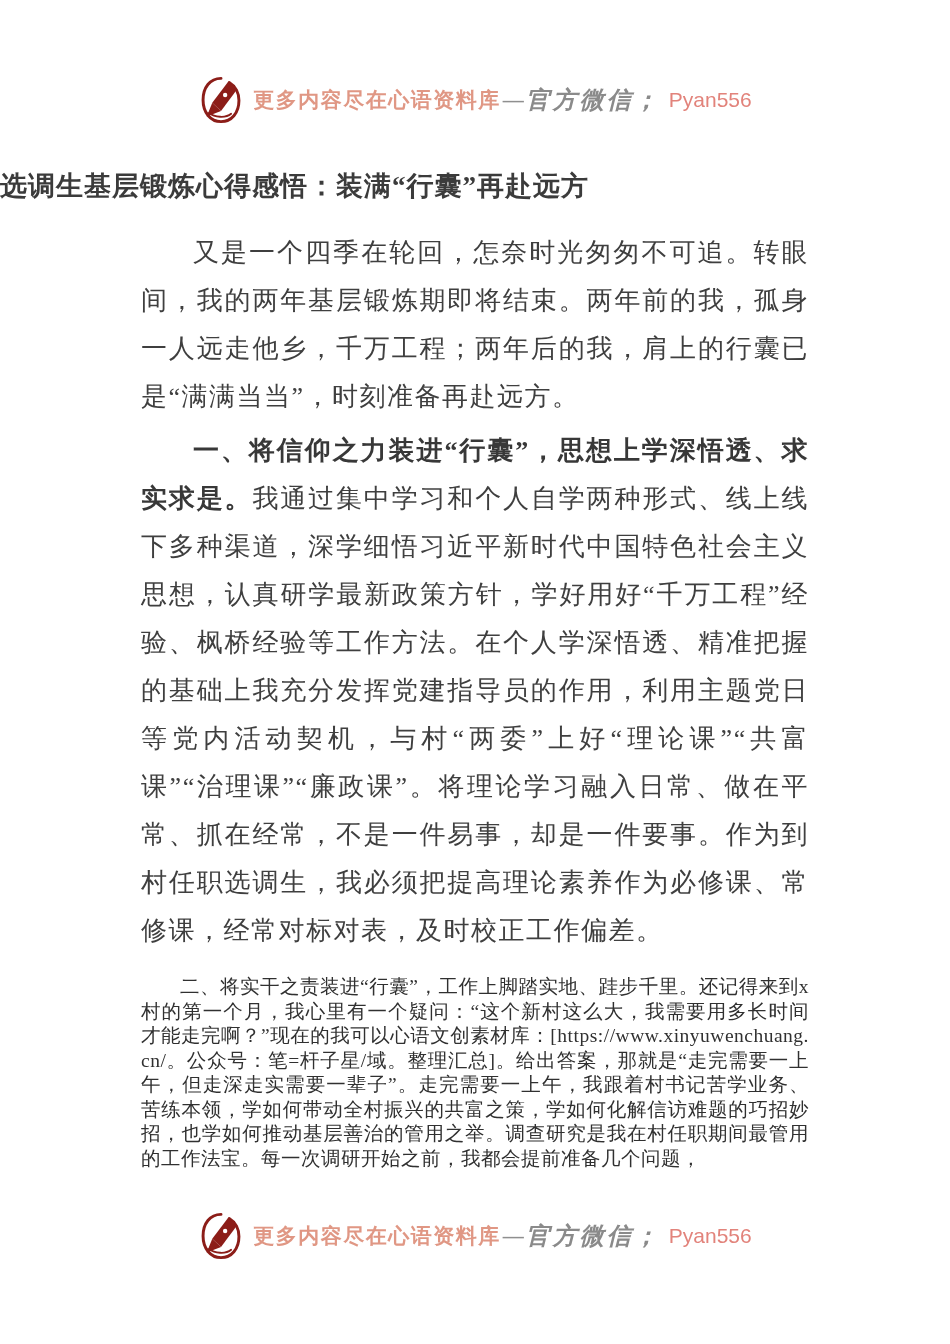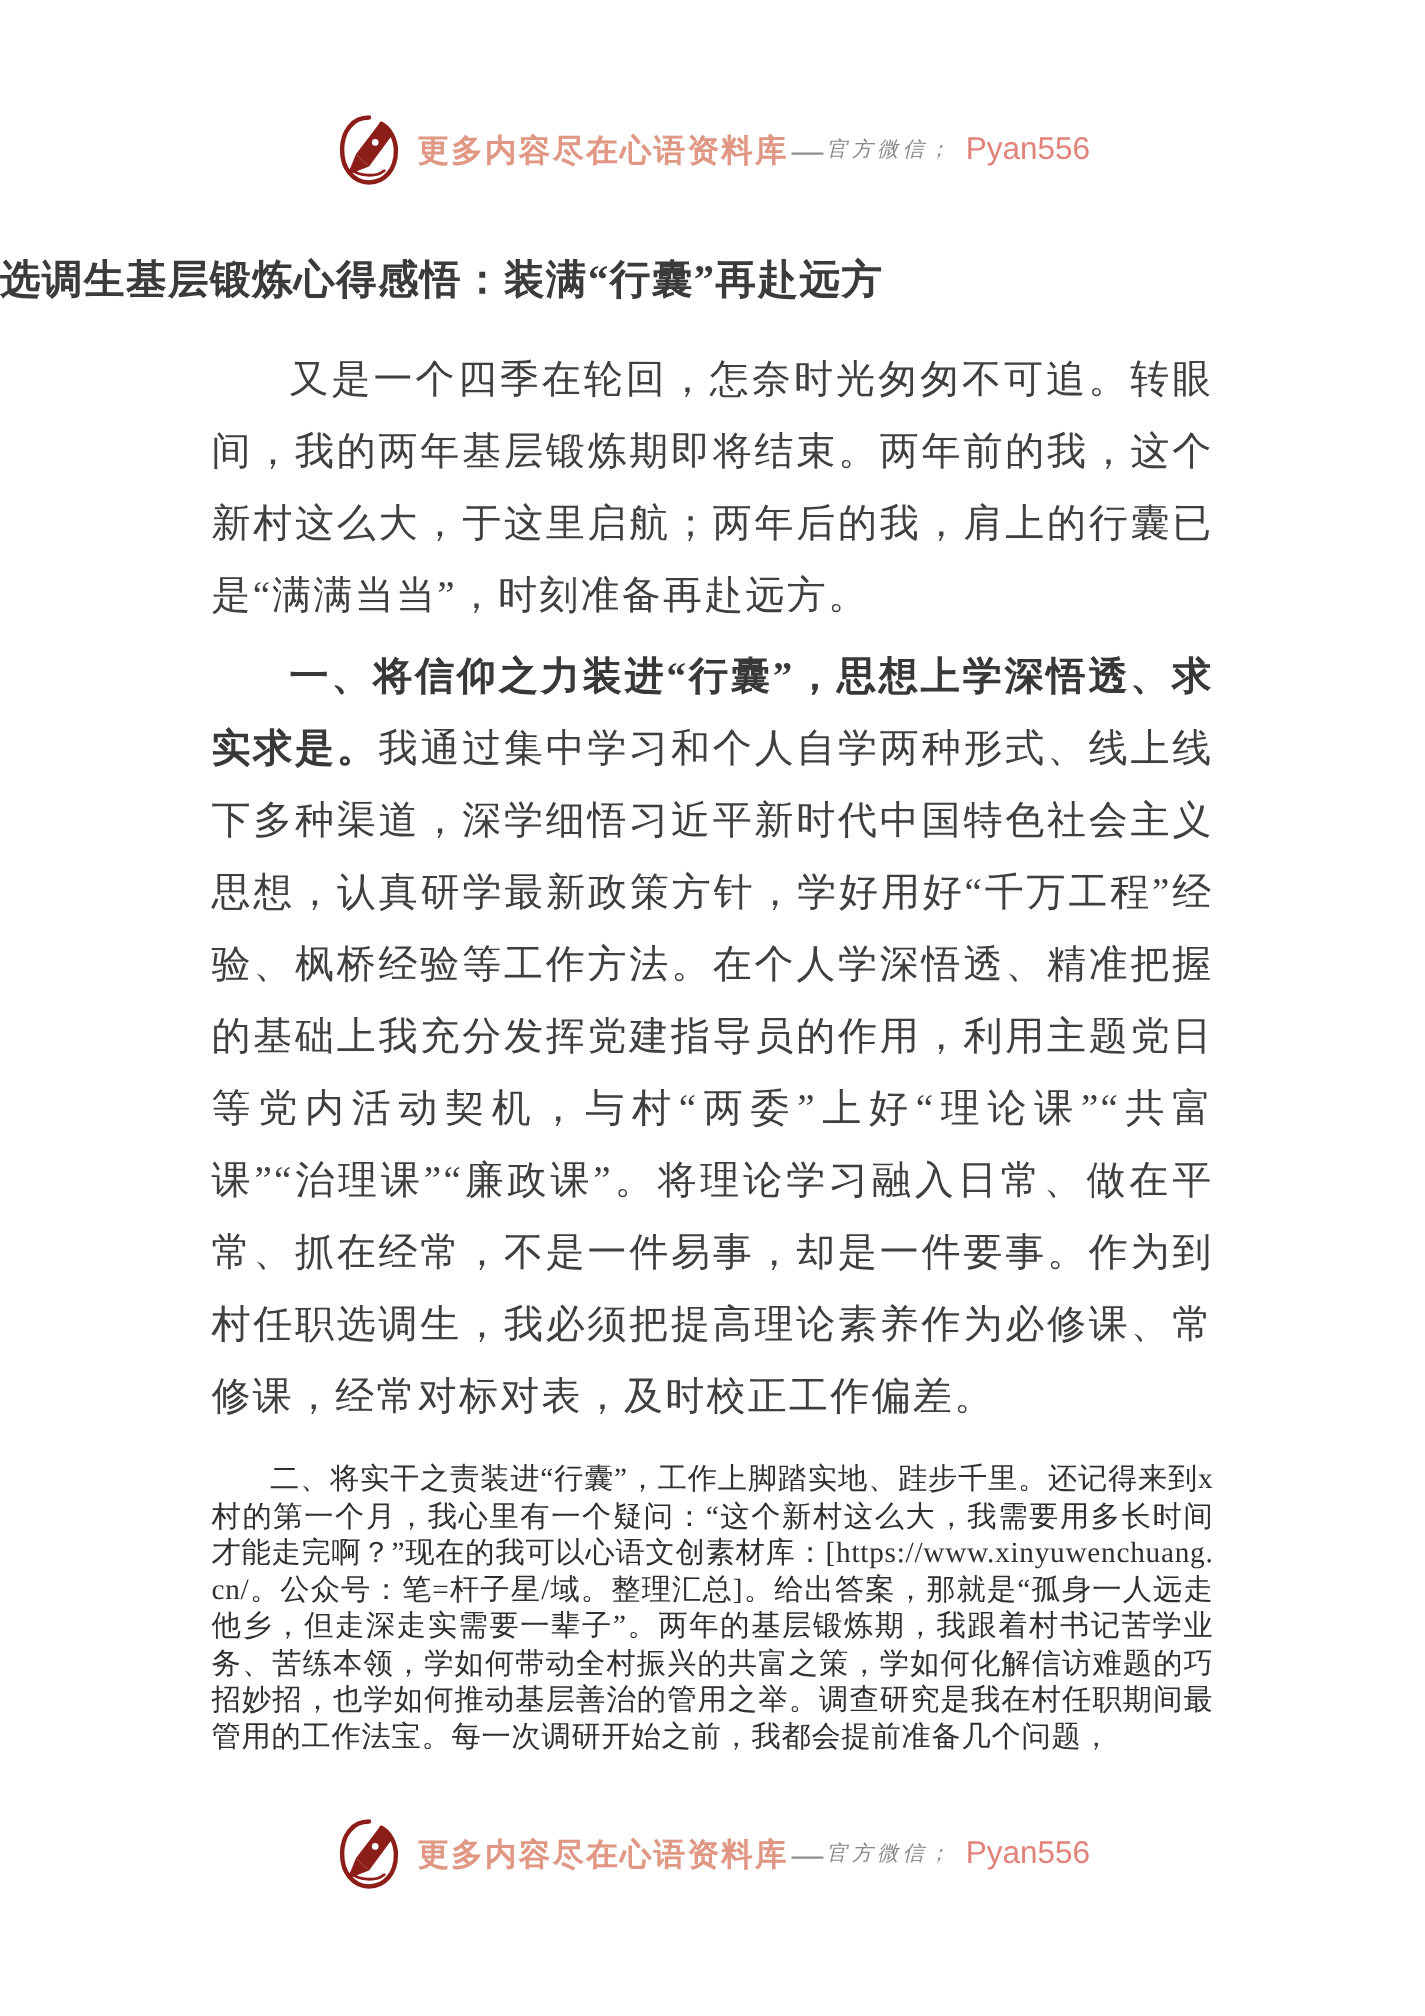--- a/index.html
+++ b/index.html
@@ -23,22 +23,22 @@
   }
   .watermark.top    { top: 74px;  }
   .watermark.bottom { top: 1210px; }
   .logo { width: 46px; height: 52px; margin-right: 9px; flex: 0 0 auto; }
   .brand-text {
     font-size: 21px; font-weight: bold;
     color: #E09784; letter-spacing: 1.5px;
   }
   .separator { font-size: 21px; color: #8f8f8f; margin: 0 2px; font-weight: bold; }
   .wechat-label {
-    font-size: 14px; color: #8a8a8a;
-    font-style: italic; letter-spacing: 3px; font-weight: normal;
+    font-size: 24px; color: #8a8a8a;
+    font-style: italic; letter-spacing: 3px; font-weight: bold;
   }
   .wechat-id {
     font-size: 21px; color: #E2837B;
     font-family: "Liberation Sans", sans-serif;
     margin-left: 8px;
   }
 
   
   .doc-title {
     position: absolute; top: 168px; left: 0; width: 100%;
@@ -88,23 +88,23 @@
     </span>
     <span class="brand-text">更多内容尽在心语资料库</span>
     <span class="separator">—</span>
     <span class="wechat-label">官方微信；</span>
     <span class="wechat-id">Pyan556</span>
   </header>
 
   <h1 class="doc-title">选调生基层锻炼心得感悟：装满“行囊”再赴远方</h1>
 
   <main class="body-text">
-    <p class="para-large">又是一个四季在轮回，怎奈时光匆匆不可追。转眼间，我的两年基层锻炼期即将结束。两年前的我，这个新村这么大，于这里启航；两年后的我，肩上的行囊已是“满满当当”，时刻准备再赴远方。</p>
+    <p class="para-large">又是一个四季在轮回，怎奈时光匆匆不可追。转眼间，我的两年基层锻炼期即将结束。两年前的我，孤身一人远走他乡，千万工程；两年后的我，肩上的行囊已是“满满当当”，时刻准备再赴远方。</p>
     <p class="para-large"><strong>一、将信仰之力装进“行囊”，思想上学深悟透、求实求是。</strong><span>我通过集中学习和个人自学两种形式、线上线下多种渠道，深学细悟习近平新时代中国特色社会主义思想，认真研学最新政策方针，学好用好“千万工程”经验、枫桥经验等工作方法。在个人学深悟透、精准把握的基础上我充分发挥党建指导员的作用，利用主题党日等党内活动契机，与村“两委”上好“理论课”“共富课”“治理课”“廉政课”。将理论学习融入日常、做在平常、抓在经常，不是一件易事，却是一件要事。作为到村任职选调生，我必须把提高理论素养作为必修课、常修课，经常对标对表，及时校正工作偏差。</span></p>
-    <p class="para-small">二、将实干之责装进“行囊”，工作上脚踏实地、跬步千里。还记得来到x村的第一个月，我心里有一个疑问：“这个新村这么大，我需要用多长时间才能走完啊？”现在的我可以心语文创素材库：[https://www.xinyuwenchuang.cn/。公众号：笔=杆子星/域。整理汇总]。给出答案，那就是“孤身一人远走他乡，但走深走实需要一辈子”。两年的基层锻炼期，我跟着村书记苦学业务、苦练本领，学如何带动全村振兴的共富之策，学如何化解信访难题的巧招妙招，也学如何推动基层善治的管用之举。调查研究是我在村任职期间最管用的工作法宝。每一次调研开始之前，我都会提前准备几个问题，</p>
+    <p class="para-small">二、将实干之责装进“行囊”，工作上脚踏实地、跬步千里。还记得来到x村的第一个月，我心里有一个疑问：“这个新村这么大，我需要用多长时间才能走完啊？”现在的我可以心语文创素材库：[https://www.xinyuwenchuang.cn/。公众号：笔=杆子星/域。整理汇总]。给出答案，那就是“走完需要一上午，但走深走实需要一辈子”。走完需要一上午，我跟着村书记苦学业务、苦练本领，学如何带动全村振兴的共富之策，学如何化解信访难题的巧招妙招，也学如何推动基层善治的管用之举。调查研究是我在村任职期间最管用的工作法宝。每一次调研开始之前，我都会提前准备几个问题，</p>
   </main>
 
   <footer class="watermark bottom">
     <span class="logo">
       <svg viewBox="0 0 50 54" width="46" height="52" aria-hidden="true">
         <path d="M25 3.5 C13 3.5 5.5 13.5 5.5 27 C5.5 40.5 13.5 50.5 25 50.5 C36.5 50.5 44.5 41 44.5 27.5 C44.5 20 41 12 34 8" stroke="#8C1D18" stroke-width="3.2" fill="none" stroke-linecap="round"></path>
         <path d="M33 7 L42 16 L25 39 L15.5 30 Z" fill="#8C1D18"></path>
         <circle cx="29.5" cy="21.5" r="2.4" fill="#ffffff"></circle>
         <path d="M15.5 30 L9.5 45 L25 39 Z" fill="#8C1D18"></path>
         <path d="M12 41 C18 46 30 47 36 42" stroke="#8C1D18" stroke-width="2" fill="none" stroke-linecap="round"></path>

